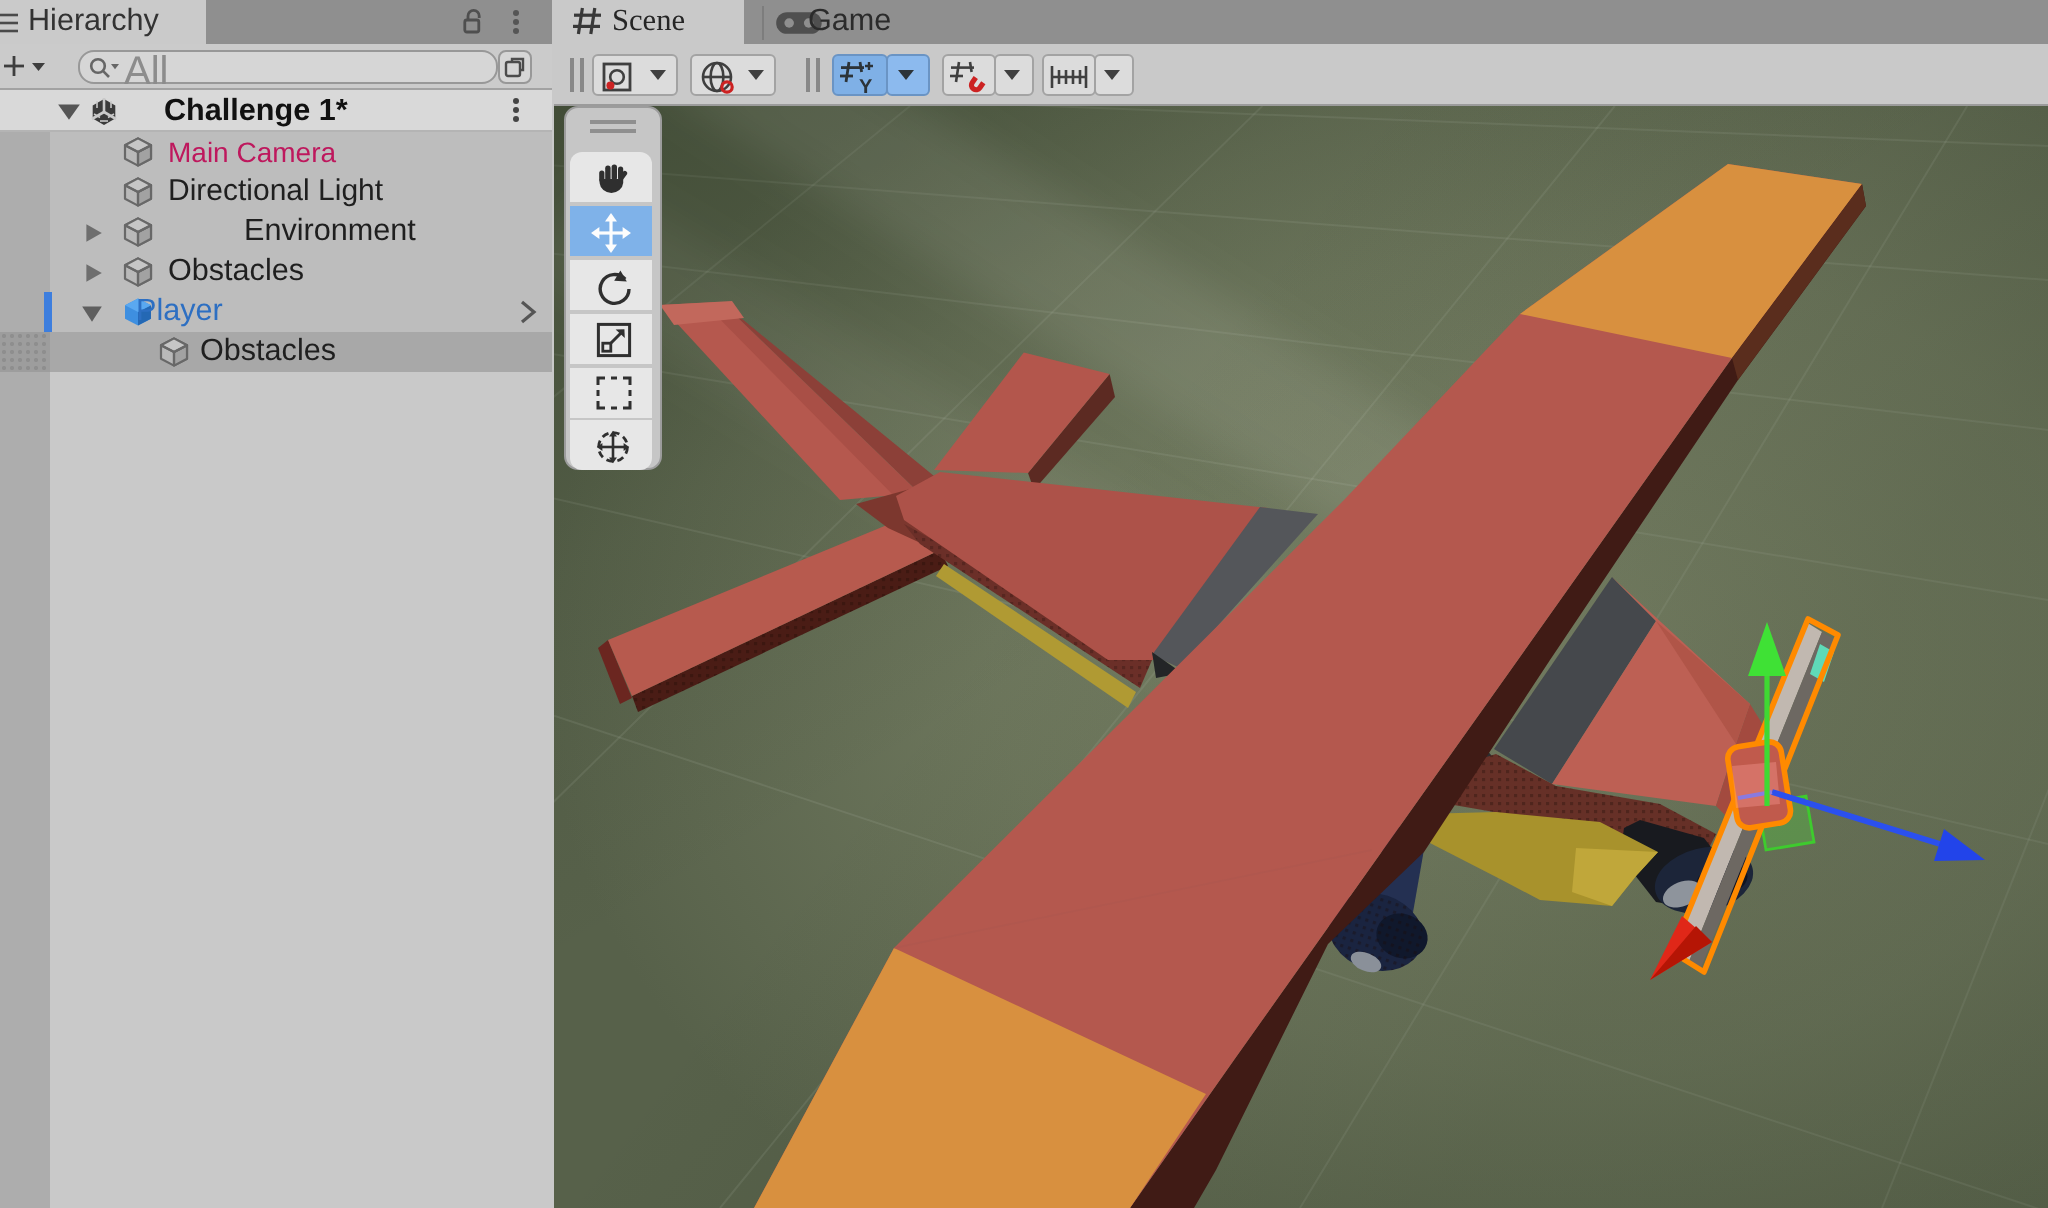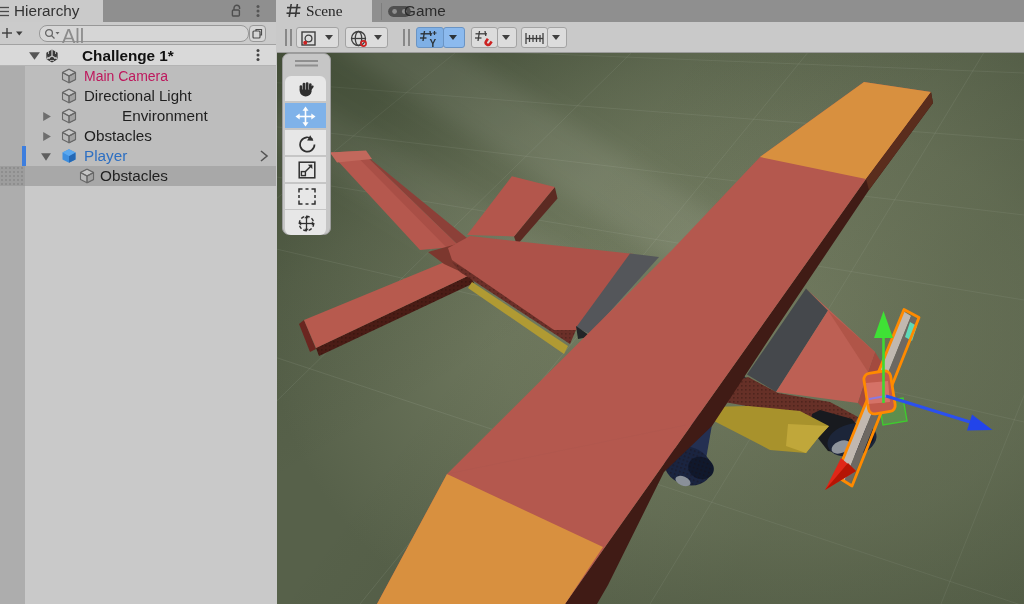--- a/index.html
+++ b/index.html
@@ -160,21 +160,21 @@
     </svg>
     <svg class="abs" style="left:61px;top:148px" width="16" height="16" viewBox="0 0 16 16">
 <g stroke="none" stroke-width="1.1" stroke-linejoin="round">
 <polygon points="8,1.2 14.5,4.6 14.5,11.4 8,14.8 1.5,11.4 1.5,4.6" fill="#3e8fe0"></polygon>
 <polygon points="8,8 14.5,4.6 14.5,11.4 8,14.8" fill="#2468b4"></polygon>
 <polygon points="1.5,4.6 8,1.2 14.5,4.6 8,8" fill="#5aa8f0"></polygon>
 <polyline points="1.5,4.6 8,8 14.5,4.6" fill="none"></polyline>
 <line x1="8" y1="8" x2="8" y2="14.8"></line>
 </g>
     </svg>
-    <div class="abs" style="left:84px;top:148px;font-size:15.3px;line-height:16px;color:#2d6fc2;">Player</div>
+    <div class="abs" style="left:68px;top:148px;font-size:15.3px;line-height:16px;color:#2d6fc2;">Player</div>
     <svg class="abs" style="left:79px;top:168px" width="16" height="16" viewBox="0 0 16 16">
 <g stroke="#686868" stroke-width="1.1" stroke-linejoin="round">
 <polygon points="8,1.2 14.5,4.6 14.5,11.4 8,14.8 1.5,11.4 1.5,4.6" fill="#b9b9b9"></polygon>
 <polygon points="8,8 14.5,4.6 14.5,11.4 8,14.8" fill="#a2a2a2"></polygon>
 <polygon points="1.5,4.6 8,1.2 14.5,4.6 8,8" fill="#c6c6c6"></polygon>
 <polyline points="1.5,4.6 8,8 14.5,4.6" fill="none"></polyline>
 <line x1="8" y1="8" x2="8" y2="14.8"></line>
 </g>
     </svg>
     <div class="abs" style="left:100px;top:168px;font-size:15.3px;line-height:16px;color:#1f1f1f;">Obstacles</div>

